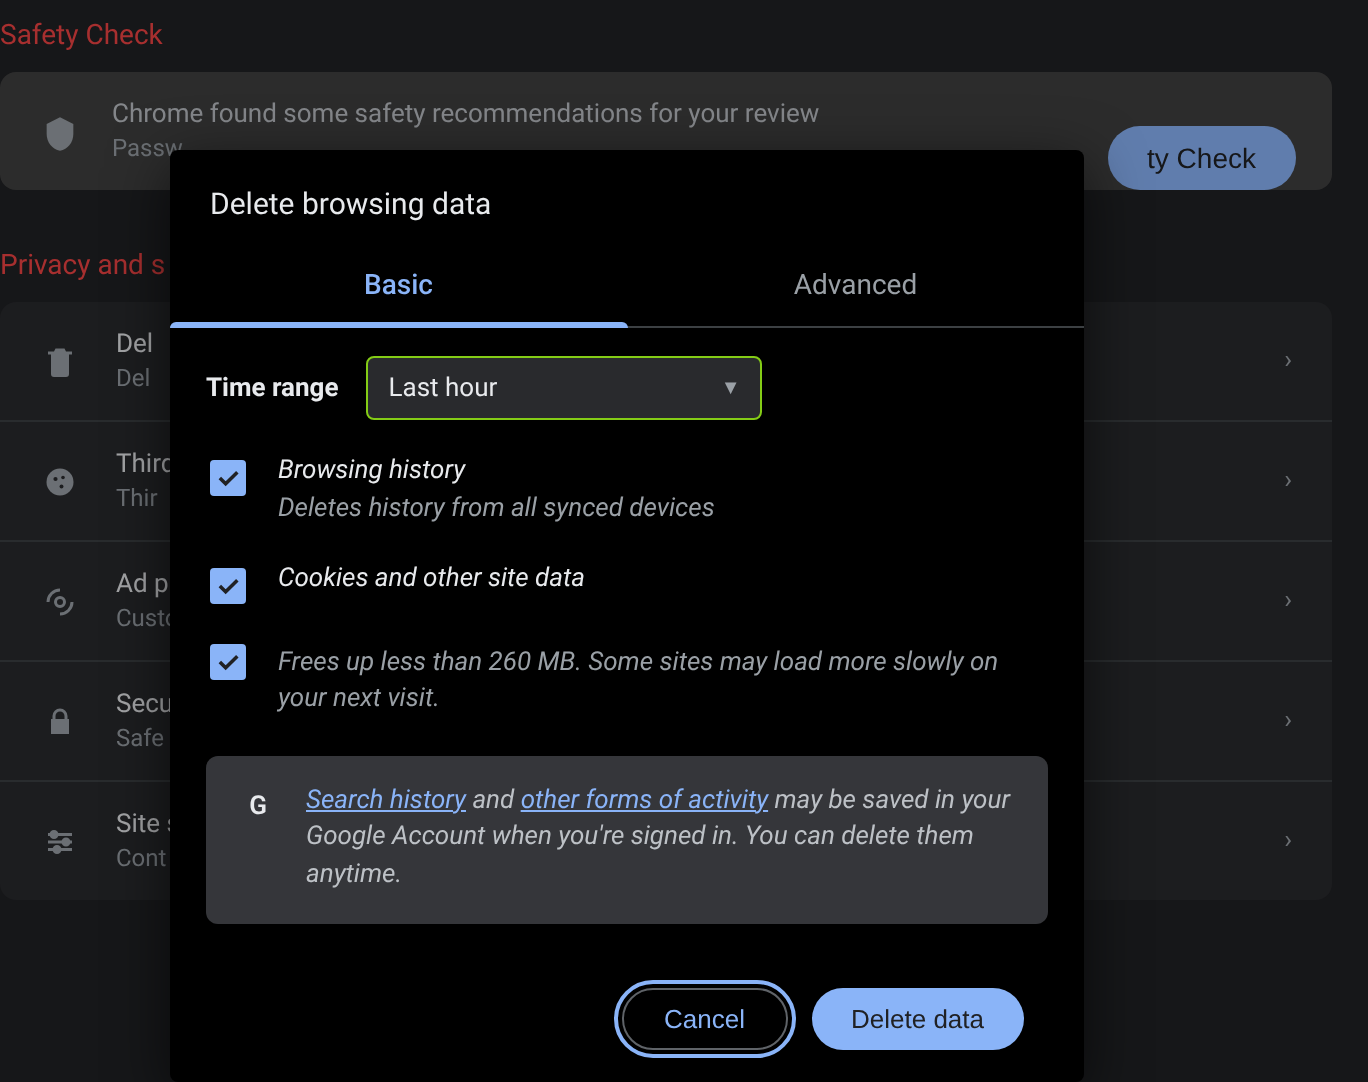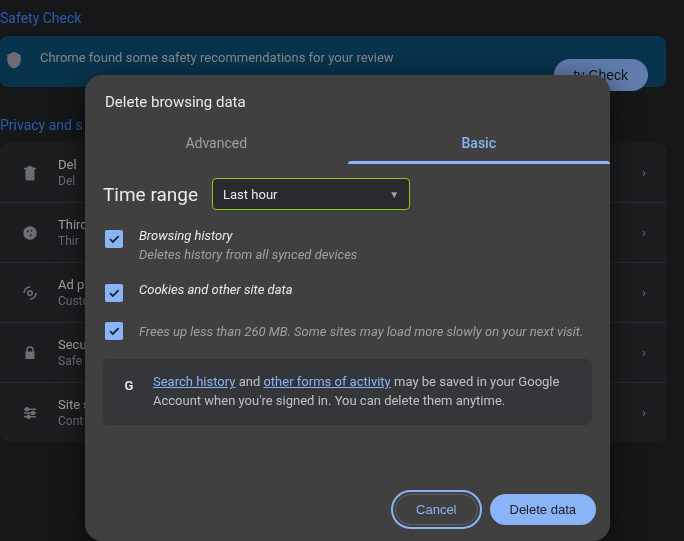--- a/index.html
+++ b/index.html
@@ -7,28 +7,28 @@
   body {
     background: #202124;
     font-family: "Segoe UI", Roboto, Arial, sans-serif;
     color: #e8eaed;
     font-size: 13px;
     position: relative;
   }
 
   
   .bg { position: absolute; inset: 0; }
-  .section-title { font-size: 14px; color: #3b82f6; padding: 10px 16px 10px 0; }
+  .section-title { font-size: 14px; color: #ef4444; padding: 10px 16px 10px 0; }
   .card {
-    background: #0c4a6e;
+    background: #404040;
     border-radius: 8px;
     margin: 0 18px 20px 0;
-    padding: 14px 4px;
+    padding: 14px 20px;
     display: flex;
-    align-items: flex-start;
+    align-items: flex-end;
     gap: 16px;
     position: relative;
   }
   .safety-card .texts { flex: 1; }
   .safety-title { font-size: 13px; color: #bdc1c6; }
   .safety-sub { font-size: 12px; color: #9aa0a6; margin-top: 2px; }
   .safety-btn {
     background: #8ab4f8; color: #202124;
     border: none; border-radius: 16px;
     padding: 8px 20px; font-size: 14px;
@@ -48,23 +48,23 @@
   .row .texts { flex: 1; }
   .row .title { font-size: 13px; color: #e8eaed; }
   .row .sub { font-size: 12px; color: #9aa0a6; margin-top: 2px; }
   .row .chev { color: #9aa0a6; }
 
   
   .scrim { position: absolute; inset: 0; background: rgba(0,0,0,0.3); }
   .dialog {
     position: absolute;
     left: 85px; top: 75px;
-    width: 525px; height: 466px;
-    background: #404040;
-    border-radius: 17px;
+    width: 457px; height: 466px;
+    background: #000000;
+    border-radius: 4px;
     box-shadow: 0 8px 30px rgba(0,0,0,0.6);
     display: flex; flex-direction: column;
     overflow: hidden;
   }
   .dlg-title { font-size: 15px; color: #e8eaed; padding: 18px 20px 14px 20px; }
   .tabs { display: flex; border-bottom: 1px solid #3c4043; }
   .tab {
     flex: 1; text-align: center; padding: 10px 0 12px 0;
     font-size: 14px; color: #9aa0a6; cursor: pointer;
     position: relative;
@@ -81,21 +81,21 @@
   }
   
   .dlg-body::-webkit-scrollbar { width: 12px; }
   .dlg-body::-webkit-scrollbar-track { background: #2f3033; }
   .dlg-body::-webkit-scrollbar-thumb { background: #5f6368; border-radius: 0; }
   .dlg-body::-webkit-scrollbar-button:single-button {
     background: #2f3033; height: 12px; display: block;
   }
 
   .time-row { display: flex; align-items: center; gap: 14px; margin-bottom: 18px; }
-  .time-label { font-size: 19px; color: #e8eaed; }
+  .time-label { font-size: 13px; color: #e8eaed; font-weight: bold; }
   .select {
     width: 198px; height: 32px;
     background: #292a2d;
     border: 1px solid #84cc16;
     border-radius: 4px;
     color: #e8eaed;
     display: flex; align-items: center; justify-content: space-between;
     padding: 0 10px;
     font-size: 13px;
     cursor: pointer;
@@ -121,26 +121,26 @@
     padding: 14px 16px;
     display: flex; gap: 14px;
     margin-top: 6px;
   }
   .g-icon {
     width: 20px; height: 20px; flex: none;
     display: flex; align-items: center; justify-content: center;
     font-weight: 600; font-size: 13px; color: #e8eaed;
     margin-top: 2px;
   }
-  .info-text { font-size: 13px; color: #bdc1c6; line-height: 1.45; }
+  .info-text { font-size: 13px; color: #bdc1c6; line-height: 1.45; font-style: italic; }
   .info-text a { color: #8ab4f8; text-decoration: underline; cursor: pointer; }
 
   .dlg-actions {
     display: flex; justify-content: flex-end; gap: 12px;
-    padding: 14px 14px 16px 18px;
+    padding: 14px 30px 16px 18px;
   }
   .btn {
     border-radius: 20px; padding: 7px 20px; font-size: 13px;
     cursor: pointer; border: 1px solid transparent;
   }
   .btn-cancel {
     background: transparent; color: #8ab4f8;
     border: 1px solid #5f6368;
     outline: 2px solid #8ab4f8;
     outline-offset: 2px;
@@ -155,20 +155,21 @@
 <div class="bg">
   <div class="section-title">Safety Check</div>
   <div class="card safety-card">
     <span class="icon">
       <svg viewBox="0 0 24 24" width="20" height="20" fill="#9aa0a6">
           <path d="M12 2l8 4v6c0 5-3.4 9.3-8 10-4.6-.7-8-5-8-10V6l8-4z"></path>
         </svg>
     </span>
     <div class="texts">
       <div class="safety-title">Chrome found some safety recommendations for your review</div>
+      <div class="safety-sub">Passw</div>
     </div>
     <button class="safety-btn">ty Check</button>
   </div>
 
   <div class="section-title">Privacy and s</div>
 
   <div class="settings-list">
     <div class="row">
       <span class="icon">
         <svg viewBox="0 0 24 24" width="18" height="18" fill="#9aa0a6">
@@ -237,22 +238,22 @@
       <span class="chev">›</span>
     </div>
   </div>
 </div>
 
 <div class="scrim"></div>
 
 <div class="dialog">
   <div class="dlg-title">Delete browsing data</div>
   <div class="tabs">
+    <div class="tab active">Basic</div>
     <div class="tab">Advanced</div>
-    <div class="tab active">Basic</div>
   </div>
   <div class="dlg-body">
     <div class="time-row">
       <span class="time-label">Time range</span>
       <div class="select">
         <span>Last hour</span>
         <span class="tri">▼</span>
       </div>
     </div>
 

